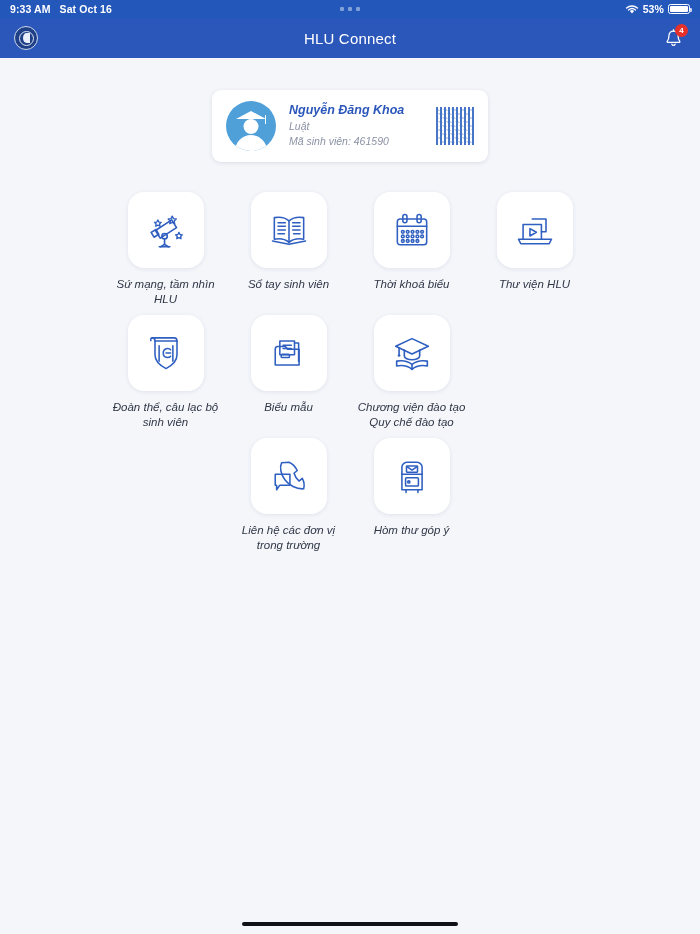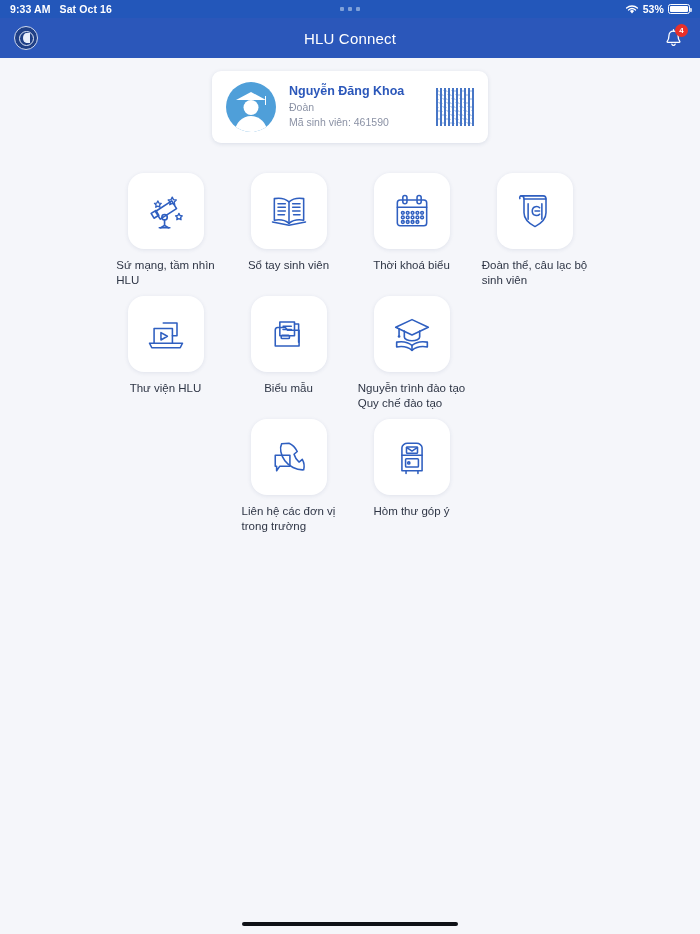--- a/index.html
+++ b/index.html
@@ -149,21 +149,22 @@
     align-items: center;
     justify-content: center;
     padding: 0 2px;
     line-height: 1;
   }
 
   
   .content {
     flex: 1 1 auto;
     overflow: hidden;
-    padding-top: 13px;
+    padding-top: 32px;
+    font-style: italic;
   }
 
   
   .profile-card {
     width: 276px;
     margin: 0 auto;
     background: #ffffff;
     border-radius: 9px;
     box-shadow: 0 1px 4px rgba(40,60,110,.13);
     display: flex;
@@ -257,21 +258,21 @@
     box-shadow: 0 1px 4px rgba(40,60,110,.10);
     display: flex;
     align-items: center;
     justify-content: center;
     flex: 0 0 auto;
   }
   .tile-label {
     margin-top: 9px;
     font-size: 11.5px;
     color: #2f3646;
-    text-align: left;
+    text-align: center;
     line-height: 1.32;
     max-width: 118px;
     white-space: pre-line;
   }
 
   
   .home-indicator {
     position: absolute;
     bottom: 8px;
     left: 50%;
@@ -329,21 +330,21 @@
 
     <div class="profile-card">
       <div class="avatar">
         <span class="cap"></span>
         <span class="tassel"></span>
         <span class="head"></span>
         <span class="body"></span>
       </div>
       <div class="profile-info">
         <div class="p-name">Nguyễn Đăng Khoa</div>
-        <div class="p-major">Đoàn</div>
+        <div class="p-major">Luật</div>
         <div class="p-code">Mã sinh viên: 461590</div>
       </div>
       <div class="qr"></div>
     </div>
 
     <div class="grid">
 
       <div class="tile">
         <div class="tile-icon">
           <svg width="46" height="46" viewBox="0 0 48 48" fill="none" stroke="#2f5fc0" stroke-width="1.7" stroke-linecap="round" stroke-linejoin="round">
@@ -398,42 +399,42 @@
             <circle cx="24.6" cy="36" r="1.5"></circle>
               <circle cx="29.9" cy="36" r="1.5"></circle>
           </svg>
         </div>
         <div class="tile-label">Thời khoá biểu</div>
       </div>
 
       <div class="tile">
         <div class="tile-icon">
           <svg width="44" height="44" viewBox="0 0 48 48" fill="none" stroke="#2f5fc0" stroke-width="1.7" stroke-linecap="round" stroke-linejoin="round">
+            <path d="M11 34 L11 18 L31 18 L31 34"></path>
+            <path d="M21 12 L36 12 L36 26 L31 26"></path>
+            <path d="M6 34 L42 34 L39.5 39 L8.5 39 Z"></path>
+            <path d="M18.5 22.5 L25.5 26.5 L18.5 30.5 Z"></path>
+          </svg>
+        </div>
+        <div class="tile-label">Thư viện HLU</div>
+      </div>
+
+      <div class="tile">
+        <div class="tile-icon">
+          <svg width="44" height="44" viewBox="0 0 48 48" fill="none" stroke="#2f5fc0" stroke-width="1.7" stroke-linecap="round" stroke-linejoin="round">
             <path d="M12 11 L36 11 L36 26 C36 33 30 38 24 41 C18 38 12 33 12 26 Z"></path>
             <path d="M12 11 C12 8.5 10.5 7.5 9 7.5 L33 7.5 C34.5 7.5 36 8.5 36 11"></path>
             <path d="M9 7.5 C7.5 7.5 7 9 7.5 10.5"></path>
             <path d="M16.5 16 L16.5 33 M31.5 16 L31.5 33"></path>
             <path d="M29 20.5 C27.5 18.5 21 18 21 24 C21 30 27.5 29.5 29 27.5"></path>
             <path d="M24 24 H29"></path>
           </svg>
         </div>
         <div class="tile-label">Đoàn thể, câu lạc bộ
 sinh viên</div>
-      </div>
-
-      <div class="tile">
-        <div class="tile-icon">
-          <svg width="44" height="44" viewBox="0 0 48 48" fill="none" stroke="#2f5fc0" stroke-width="1.7" stroke-linecap="round" stroke-linejoin="round">
-            <path d="M11 34 L11 18 L31 18 L31 34"></path>
-            <path d="M21 12 L36 12 L36 26 L31 26"></path>
-            <path d="M6 34 L42 34 L39.5 39 L8.5 39 Z"></path>
-            <path d="M18.5 22.5 L25.5 26.5 L18.5 30.5 Z"></path>
-          </svg>
-        </div>
-        <div class="tile-label">Thư viện HLU</div>
       </div>
 
       <div class="tile">
         <div class="tile-icon">
           <svg width="44" height="44" viewBox="0 0 48 48" fill="none" stroke="#2f5fc0" stroke-width="1.7" stroke-linecap="round" stroke-linejoin="round">
             <path d="M14 11 L30 11 L30 26 L14 26 Z"></path>
             <path d="M17.5 15.5 H26.5 M17.5 19 H26.5"></path>
             <path d="M30 13 L34.5 13 L34.5 33"></path>
             <path d="M9 20 L9 37 L35 37 L35 20 L22.5 20 L20 17 L11.5 17 C10.1 17 9 18.1 9 20 Z"></path>
             <rect x="15.5" y="25.5" width="9" height="3.5" rx="1"></rect>
@@ -446,21 +447,21 @@
         <div class="tile-icon">
           <svg width="46" height="46" viewBox="0 0 48 48" fill="none" stroke="#2f5fc0" stroke-width="1.7" stroke-linecap="round" stroke-linejoin="round">
             <path d="M24 9 L41 17 L24 25 L7 17 Z"></path>
             <path d="M16 21 L16 27 C16 29.5 20 31 24 31 C28 31 32 29.5 32 27 L32 21"></path>
             <path d="M10.5 18.5 L10.5 25"></path>
             <circle cx="10.5" cy="26.5" r="1.4" fill="#2f5fc0" stroke="none"></circle>
             <path d="M24 36 C20 32.5 14 31.5 8 32.5 L8 37.5 C14 36.5 20 37.5 24 41 C28 37.5 34 36.5 40 37.5 L40 32.5 C34 31.5 28 32.5 24 36 Z"></path>
             <path d="M24 36 L24 41"></path>
           </svg>
         </div>
-        <div class="tile-label">Nguyễn trình đào tạo
+        <div class="tile-label">Chương viện đào tạo
 Quy chế đào tạo</div>
       </div>
 
       <div class="tile" style="grid-column: 2;">
         <div class="tile-icon">
           <svg width="44" height="44" viewBox="0 0 48 48" fill="none" stroke="#2f5fc0" stroke-width="1.7" stroke-linecap="round" stroke-linejoin="round">
             <path d="M24 9 C27.5 10.5 31 14 33 18 L29.5 21 C30.5 24.5 32 27 35 29.5 L38.5 26.5 C40.5 30 41 34 40 38 C32 38.5 24 34 19.5 28 C15 22 13.5 14.5 16 9.5 Z"></path>
             <path d="M9 22 L25 22 L25 34 L14 34 L10.5 39 L10.5 34 L9 34 Z"></path>
           </svg>
         </div>

